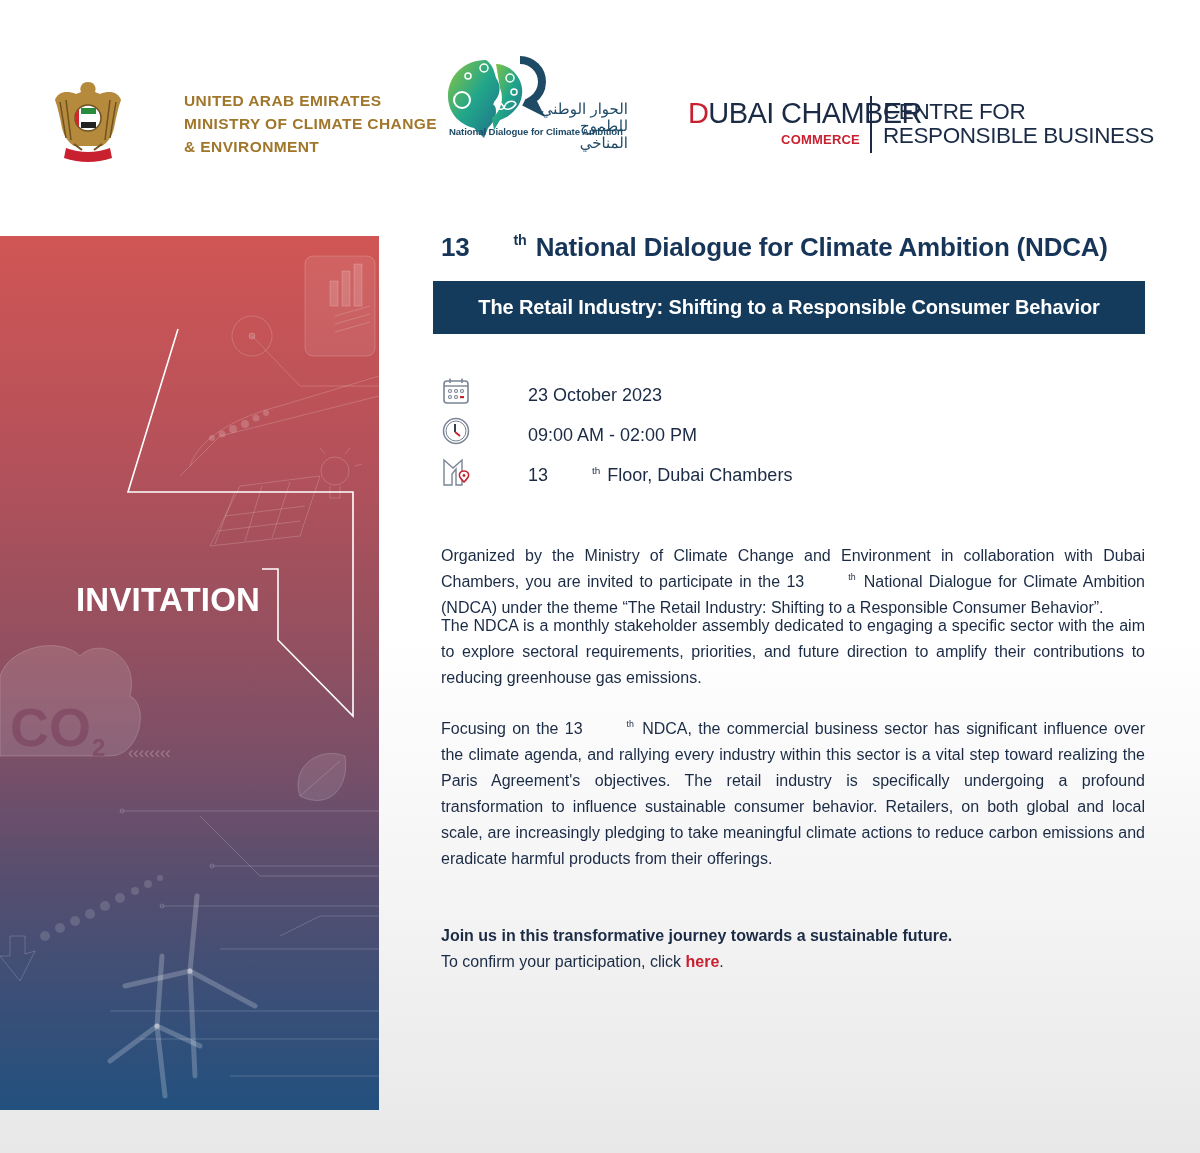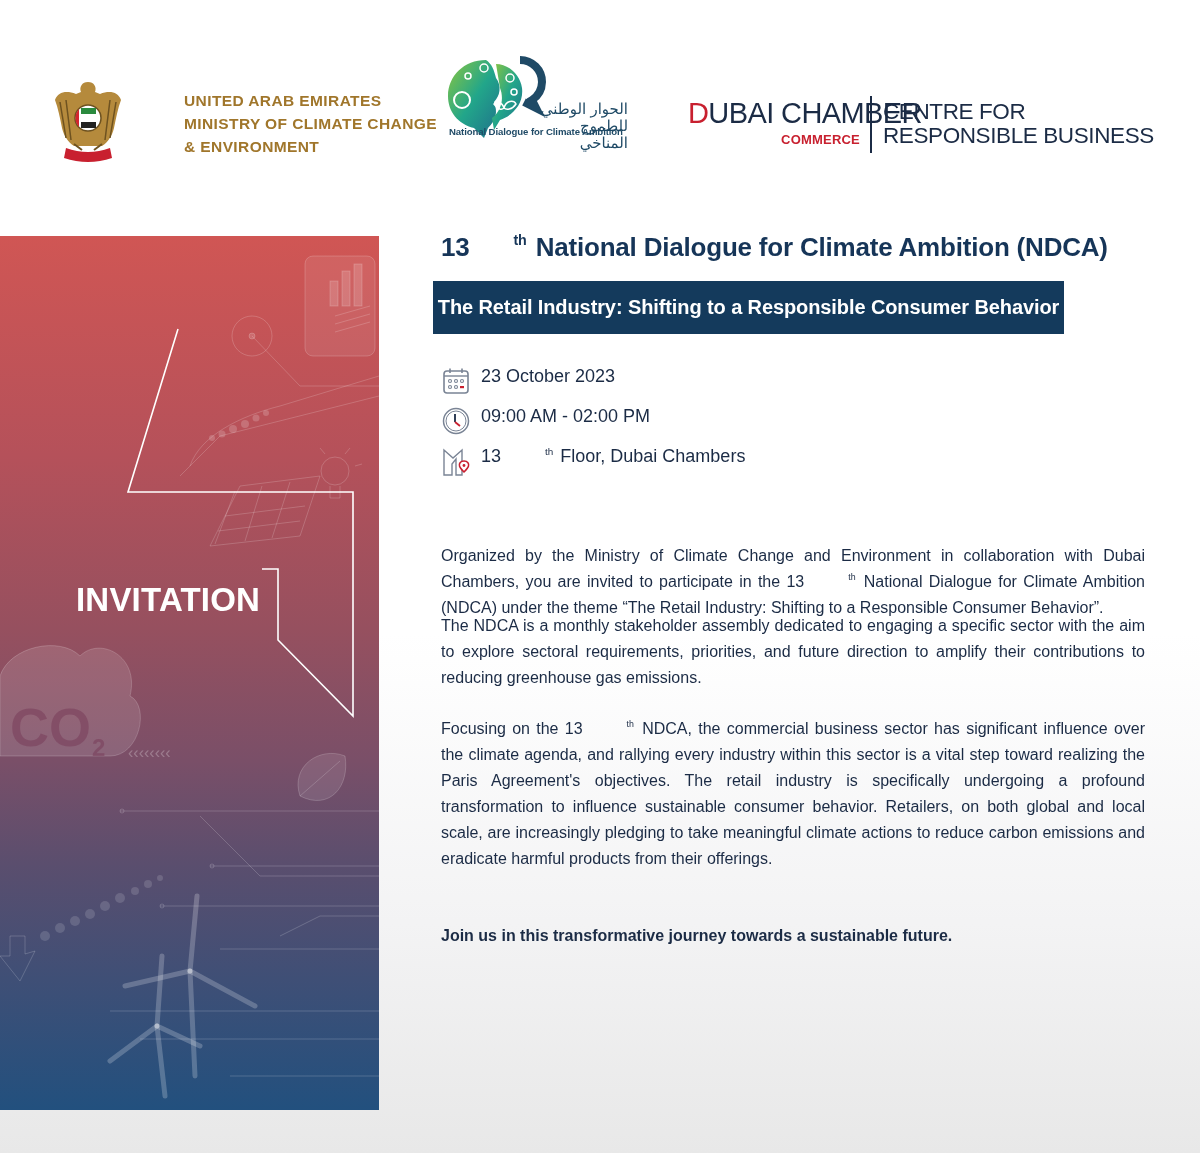--- a/index.html
+++ b/index.html
@@ -65,28 +65,28 @@
   
   .content { position: absolute; left: 441px; top: 0; width: 704px; }
 
   .title {
     position: absolute; left: 0; top: 232px; width: 720px;
     font-size: 26px; font-weight: bold; color: #163558; white-space: nowrap; letter-spacing: -0.2px;
   }
   sup.th { font-size: 0.55em; vertical-align: 0.75em; line-height: 0; margin-right: 2px; font-weight: inherit; padding-left: 44px; }
 
   .theme-bar {
-    position: absolute; left: -8px; top: 281px; width: 631px; height: 53px;
+    position: absolute; left: -8px; top: 281px; width: 712px; height: 53px;
     background: #143a5c;
     color: #ffffff; font-weight: bold; font-size: 20px;
     display: flex; align-items: center; justify-content: center; letter-spacing: -0.1px;
   }
 
   .details { position: absolute; left: 0; top: 366px; }
-  .detail-row { display: flex; align-items: flex-start; height: 40px; }
+  .detail-row { display: flex; align-items: flex-end; height: 40px; gap: 47px; }
   .detail-row .ico { width: 30px; height: 30px; margin-right: 10px; display: flex; align-items: center; justify-content: center; }
   .detail-row .txt { font-size: 18px; color: #1b2b45; }
 
   .body-text {
     position: absolute; left: 0; width: 704px;
     font-size: 16px; line-height: 26px; color: #1b2b45; text-align: justify;
   }
   .p1 { top: 509px; margin-top: 34px; }
   .p2 { top: 613px; }
   .p3 { top: 716px; }
@@ -294,14 +294,15 @@
   </div>
 
   <p class="body-text p1"><span>Organized by the Ministry of Climate Change and Environment in collaboration with Dubai Chambers, you are invited to participate in the 13</span><sup class="th">th</sup><span> National Dialogue for Climate Ambition (NDCA) under the theme “The Retail Industry: Shifting to a Responsible Consumer Behavior”.</span></p>
 
   <p class="body-text p2">The NDCA is a monthly stakeholder assembly dedicated to engaging a specific sector with the aim to explore sectoral requirements, priorities, and future direction to amplify their contributions to reducing greenhouse gas emissions.</p>
 
   <p class="body-text p3"><span>Focusing on the 13</span><sup class="th">th</sup><span> NDCA, the commercial business sector has significant influence over the climate agenda, and rallying every industry within this sector is a vital step toward realizing the Paris Agreement's objectives. The retail industry is specifically undergoing a profound transformation to influence sustainable consumer behavior. Retailers, on both global and local scale, are increasingly pledging to take meaningful climate actions to reduce carbon emissions and eradicate harmful products from their offerings.</span></p>
 
   <div class="cta">
     <div class="bold">Join us in this transformative journey towards a sustainable future.</div>
+    <div><span>To confirm your participation, click </span><a href="#">here</a><span>.</span></div>
   </div>
 </div>
 
 </body></html>

